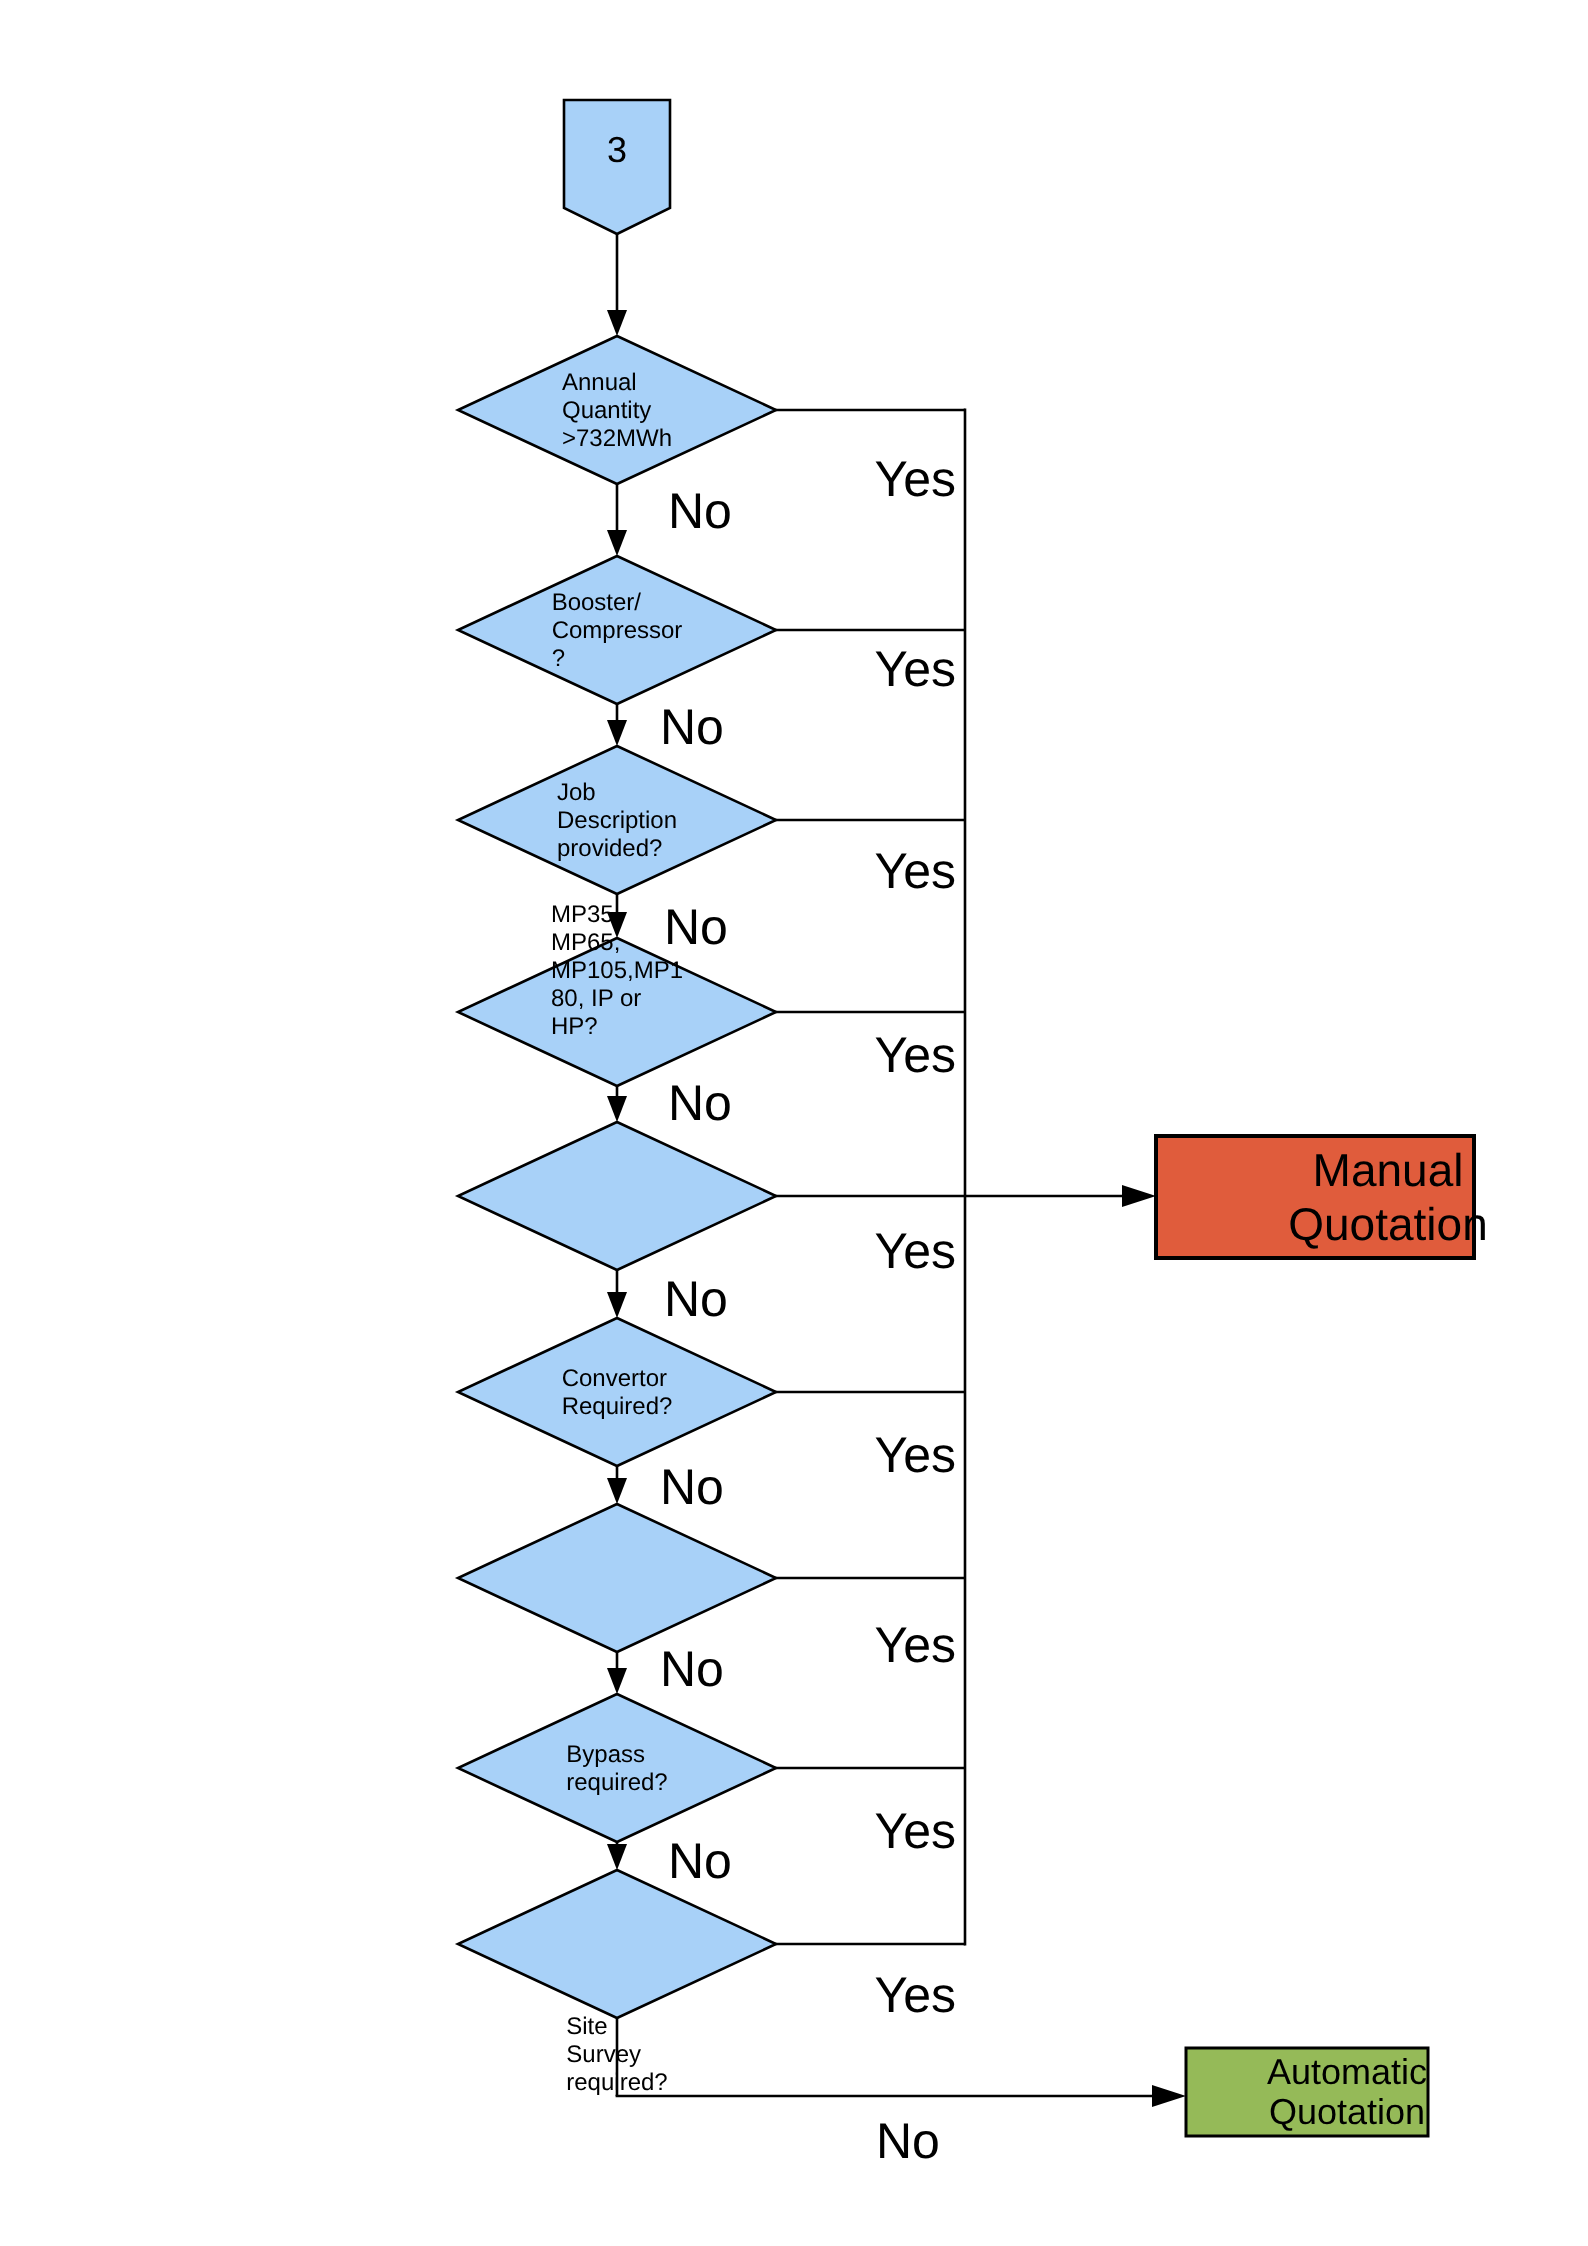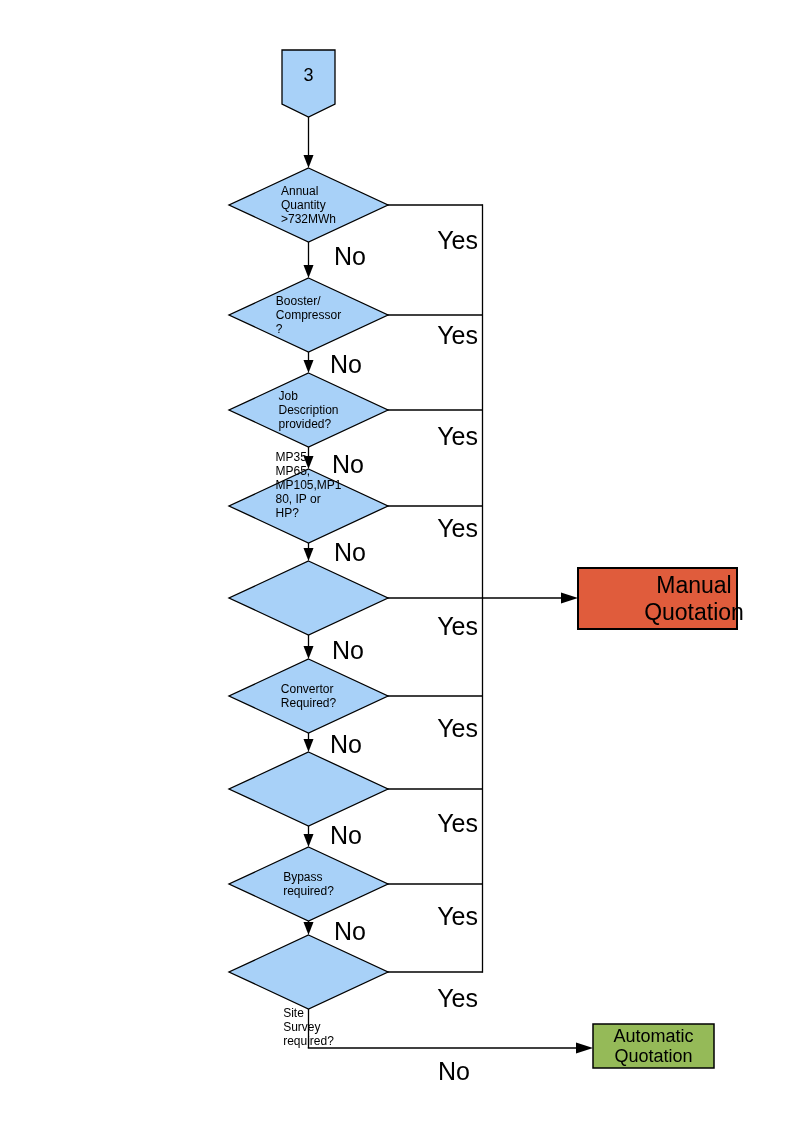--- a/index.html
+++ b/index.html
@@ -18,21 +18,21 @@
     display:flex;align-items:center;justify-content:center;text-align:left;
     font-size:12px;line-height:14px;white-space:pre-line;
   }
   .yesno{font-size:25px;line-height:26px;}
   .yes-lbl{width:70px;left:408px;text-align:right;}
   .outcome-label{
     display:flex;align-items:center;justify-content:center;text-align:center;
     white-space:pre-line;
   }
   .manual-label{left:578px;top:568px;width:180px;height:61px;font-size:23px;line-height:27px;margin-left:26px;}
-  .auto-label{left:593px;top:1024px;width:121px;height:44px;font-size:18px;line-height:20px;}
+  .auto-label{left:593px;top:1024px;width:121px;height:44px;font-size:18px;line-height:20px;padding-left:20px;}
   .connector-label{left:282px;top:48px;width:53px;height:54px;
     display:flex;align-items:center;justify-content:center;font-size:18px;}
 </style>
 </head>
 <body>
 
 <div id="canvas">
 
   <svg id="shapes" width="794" height="1123" viewBox="0 0 794 1123">
 

